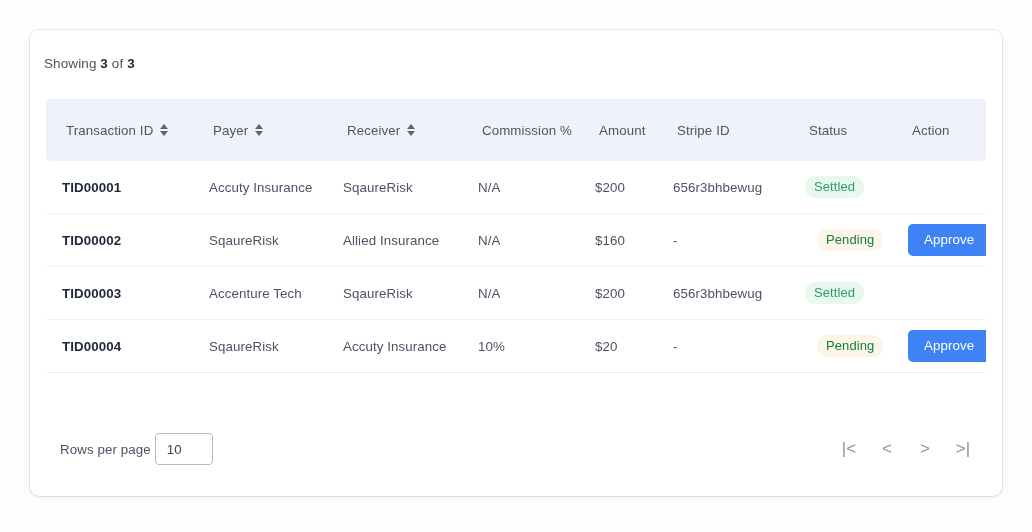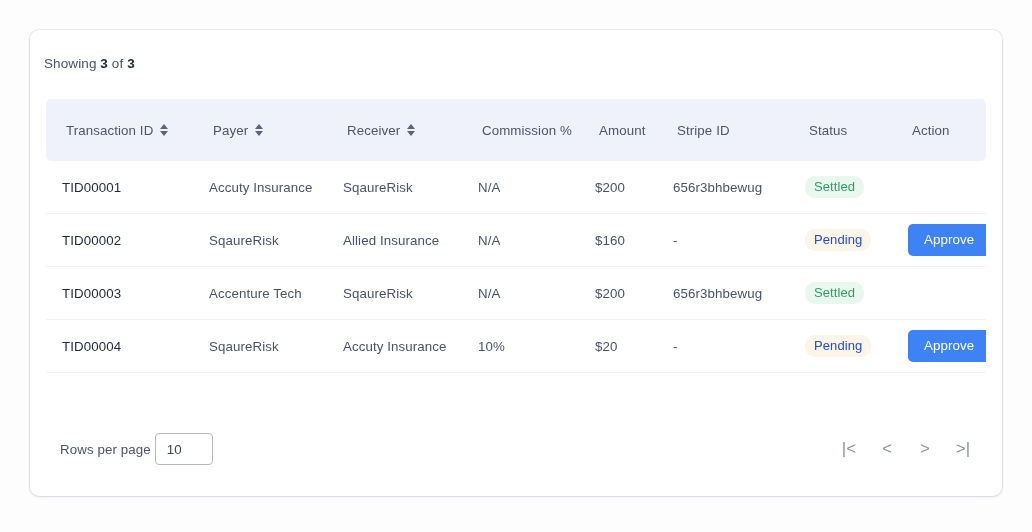--- a/index.html
+++ b/index.html
@@ -102,33 +102,33 @@
     border-bottom: 1px solid #f1f2f5;
     vertical-align: middle;
     letter-spacing: 0.1px;
     white-space: nowrap;
     overflow: hidden;
   }
   tbody tr:last-child td { border-bottom: 1px solid #f1f2f5; }
 
   td.tid {
     color: #1f2738;
-    font-weight: normal;
+    font-weight: bold;
   }
 
   .badge {
     display: inline-block;
     padding: 4px 9px 5px 9px;
     border-radius: 10px;
     font-size: 13px;
     line-height: 1;
     letter-spacing: 0.1px;
   }
   .badge.settled { background: #e9f8ef; color: #2f9e63; }
-  .badge.pending { background: #fdf5e7; color: #1d4ed8; }
+  .badge.pending { background: #fdf5e7; color: #15803d; margin-left: 12px; }
 
   .approve-btn {
     display: inline-block;
     background: #3d83f5;
     color: #ffffff;
     font-size: 13.3px;
     font-family: "Liberation Sans", sans-serif;
     border: none;
     border-radius: 5px;
     padding: 9px 16px 10px 16px;

